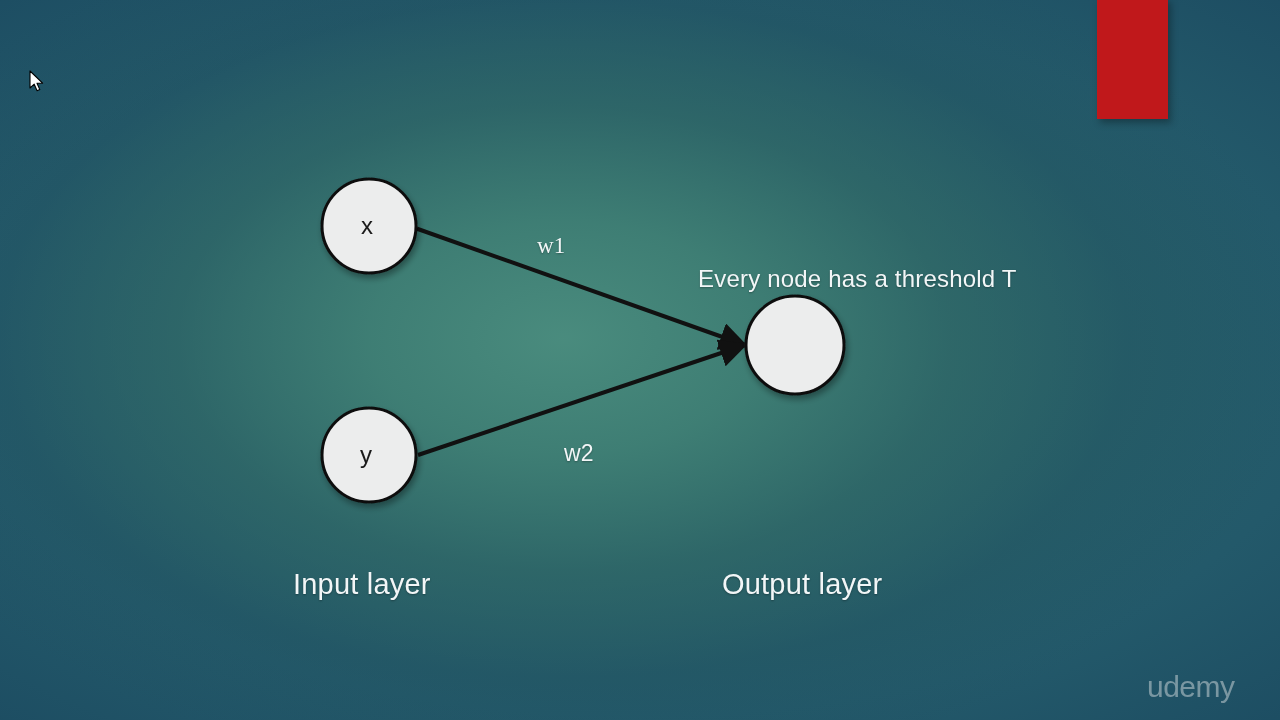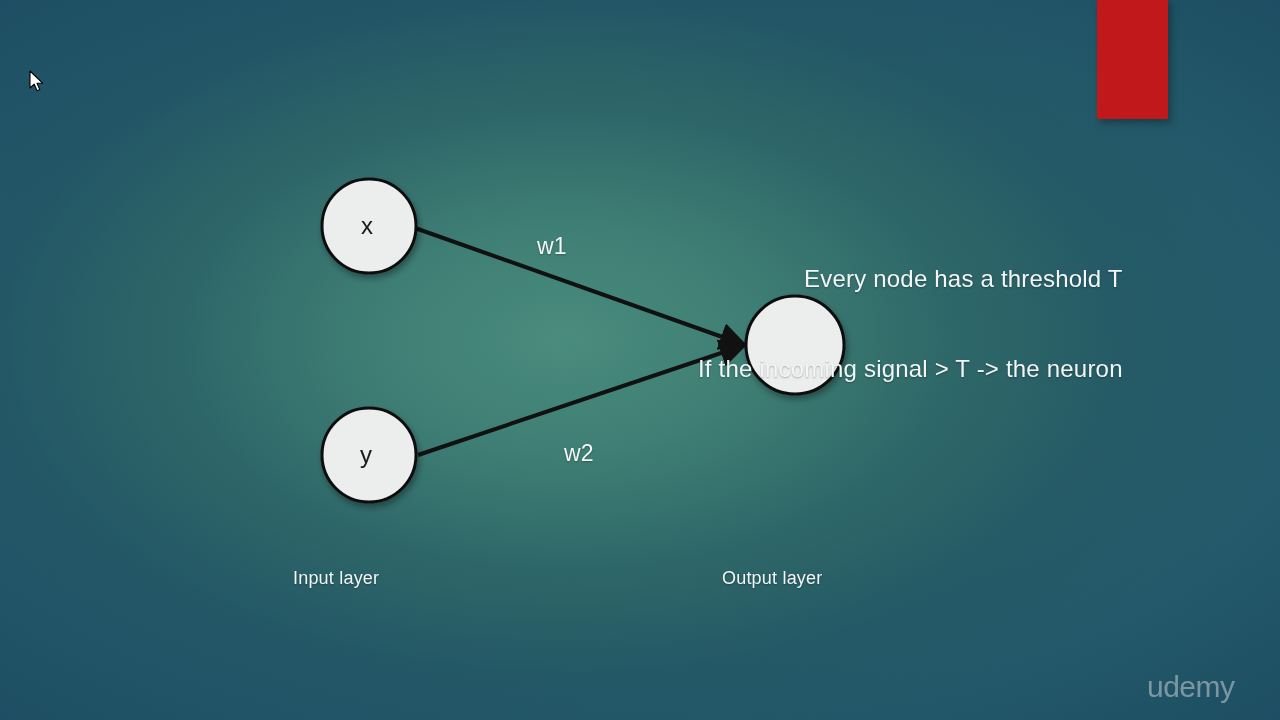--- a/index.html
+++ b/index.html
@@ -55,24 +55,24 @@
     font-size: 24px;
     line-height: 30px;
     font-weight: 400;
     text-align: right;
   }
   .note div { white-space: nowrap; }
   .weight {
     font-size: 23px;
     font-weight: 400;
   }
-  .w1 { left: 537px; top: 233px; }
+  .w1 { left: 537px; top: 233px; font-family: Liberation Serif, serif; }
   .w2 { left: 564px; top: 440px; }
   .layer-label {
-    font-size: 18px;
+    font-size: 29px;
     font-weight: 400;
   }
   .input-label  { left: 293px; top: 568px; }
   .output-label { left: 722px; top: 568px; }
 
   .node-letter {
     position: absolute;
     font-size: 24px;
     color: #1a1a1a;
     text-shadow: none;
@@ -132,21 +132,20 @@
   </svg>
 
   <span class="node-letter letter-x">x</span>
   <span class="node-letter letter-y">y</span>
 
   <span class="txt weight w1">w1</span>
   <span class="txt weight w2">w2</span>
 
   <div class="txt note">
     <div>Every node has a threshold T</div>
-    <div>If the incoming signal &gt; T -&gt; the neuron</div>
   </div>
 
   <span class="txt layer-label input-label">Input layer</span>
   <span class="txt layer-label output-label">Output layer</span>
 
   <span class="watermark">udemy</span>
 
   <svg class="cursor" viewBox="0 0 16 24" xmlns="http://www.w3.org/2000/svg">
     <path d="M1 1 L1 18 L5.2 14.2 L8.1 20.8 L10.8 19.6 L8 13.2 L13.6 13.2 Z" fill="#ffffff" stroke="#000000" stroke-width="1.1" stroke-linejoin="round"></path>
   </svg>

